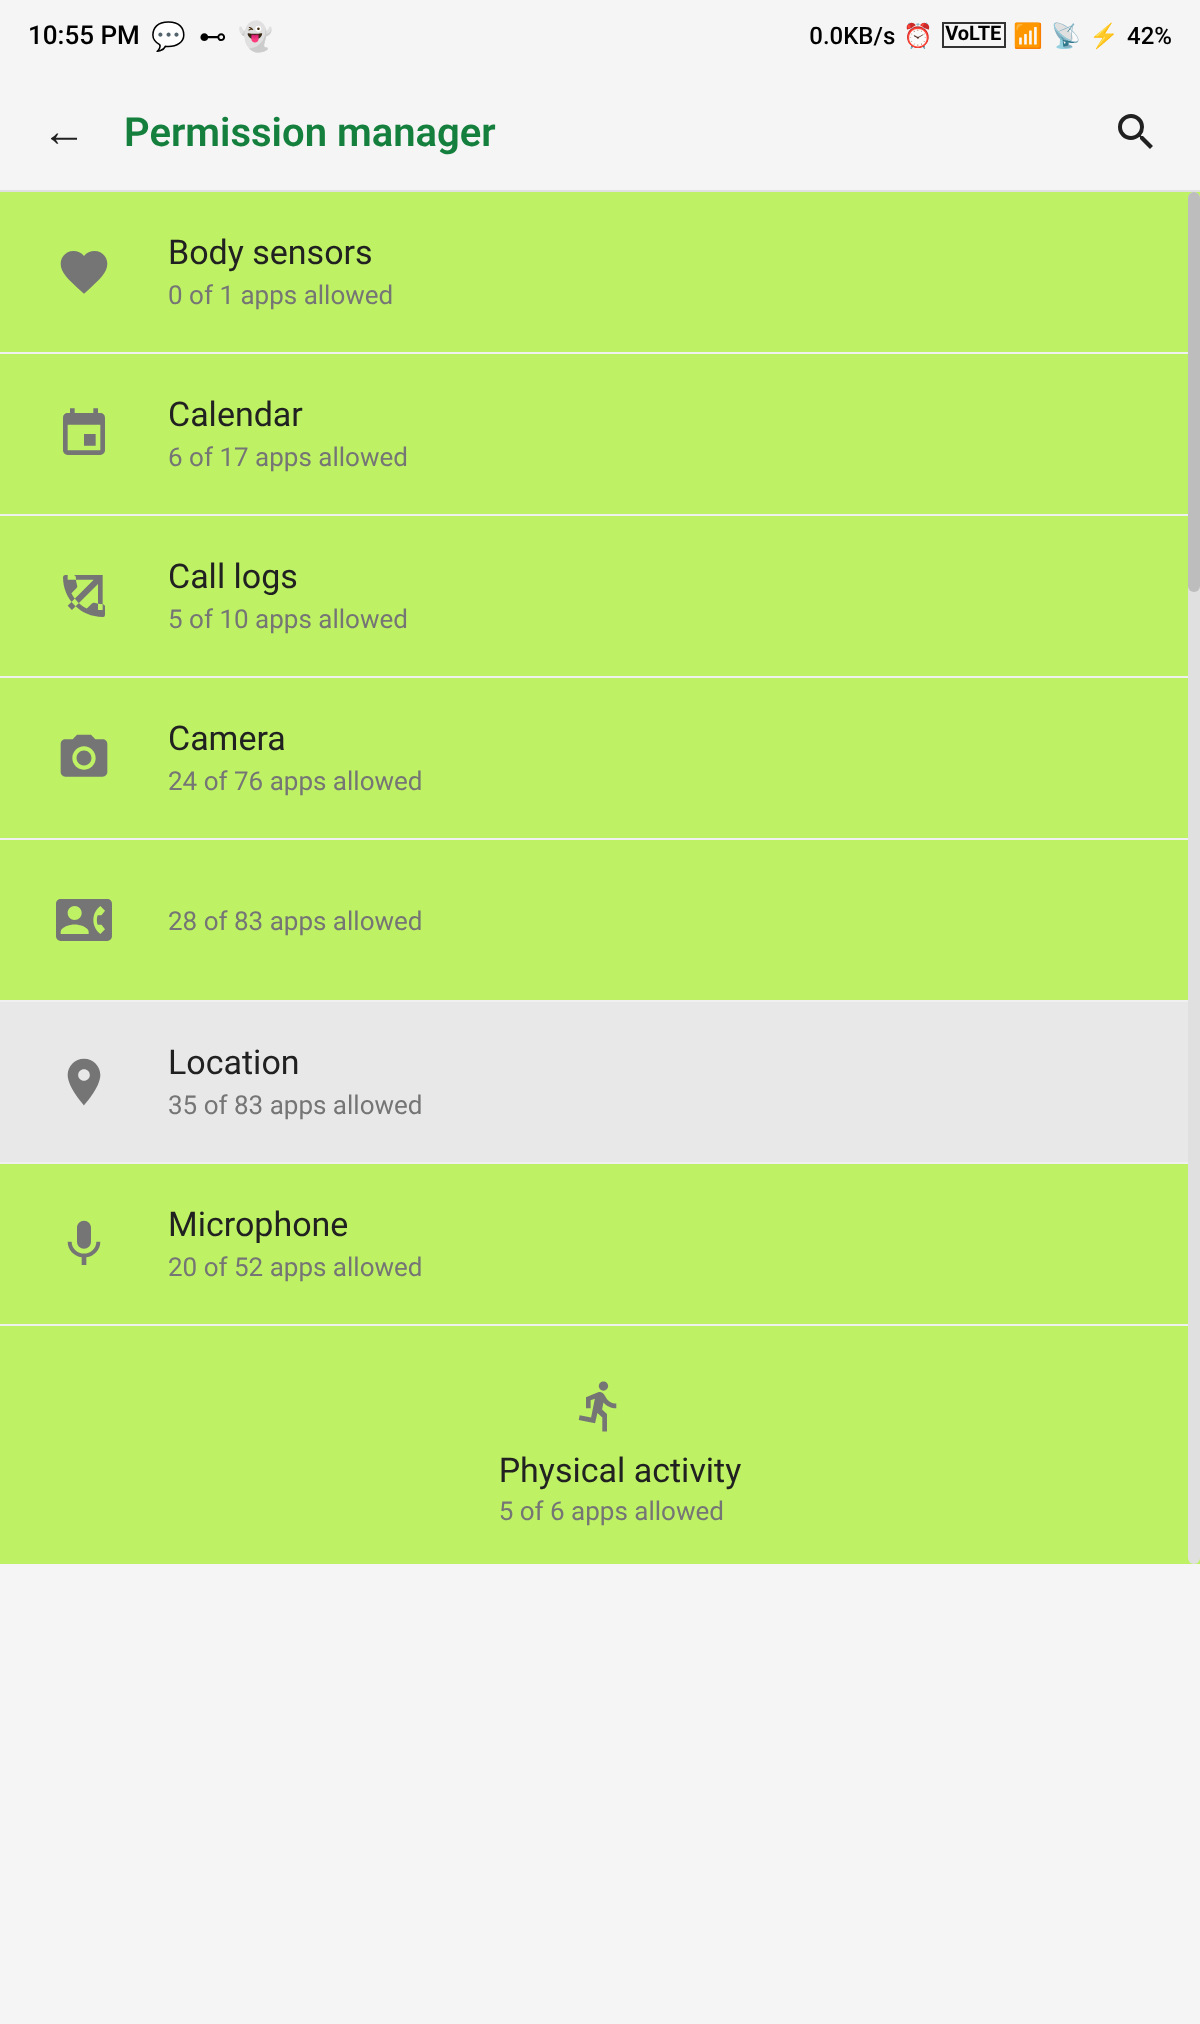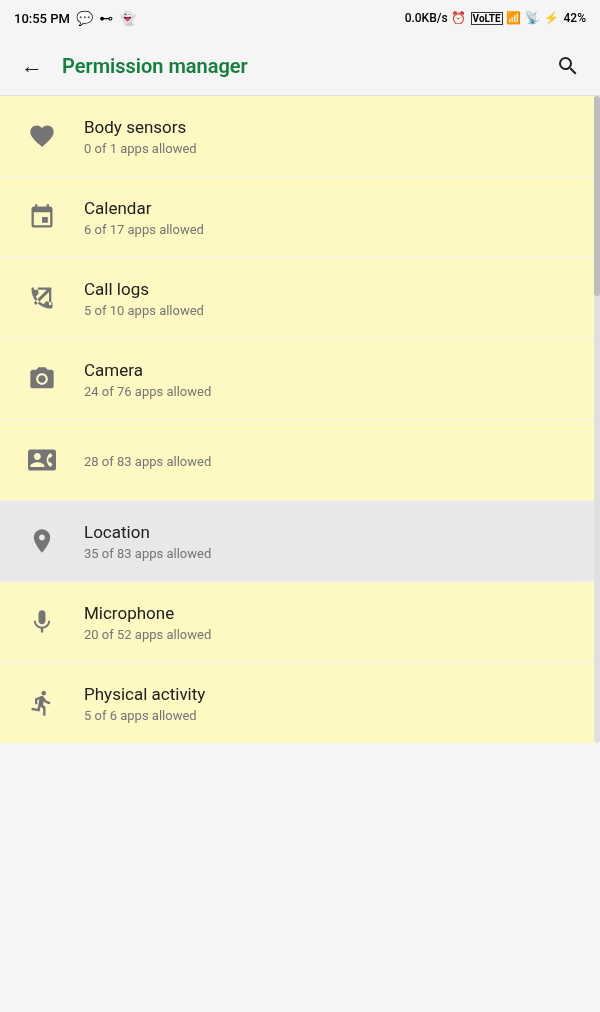--- a/index.html
+++ b/index.html
@@ -23,21 +23,21 @@
       font-size: 13px;
       font-weight: 500;
     }
     .status-left {
       display: flex;
       align-items: center;
       gap: 6px;
     }
     .status-right {
       display: flex;
-      align-items: flex-end;
+      align-items: flex-start;
       gap: 4px;
       font-size: 12px;
     }
 
     
     .app-bar {
       background: #f5f5f5;
       height: 60px;
       display: flex;
       align-items: center;
@@ -97,27 +97,28 @@
     
     .permission-list {
       background: #ffffff;
       margin-top: 0;
     }
 
     .permission-item {
       display: flex;
       align-items: center;
       padding: 18px 20px 18px 20px;
-      background: #fef9c3;
+      background: #bef264;
       min-height: 80px;
       cursor: pointer;
       border-bottom: 1px solid #f0f0f0;
     }
     .permission-item:last-child {
       border-bottom: none;
+      flex-direction: column;
     }
     .permission-item.highlighted {
       background: #e8e8e8;
     }
 
     .permission-icon {
       width: 44px;
       min-width: 44px;
       height: 44px;
       display: flex;

